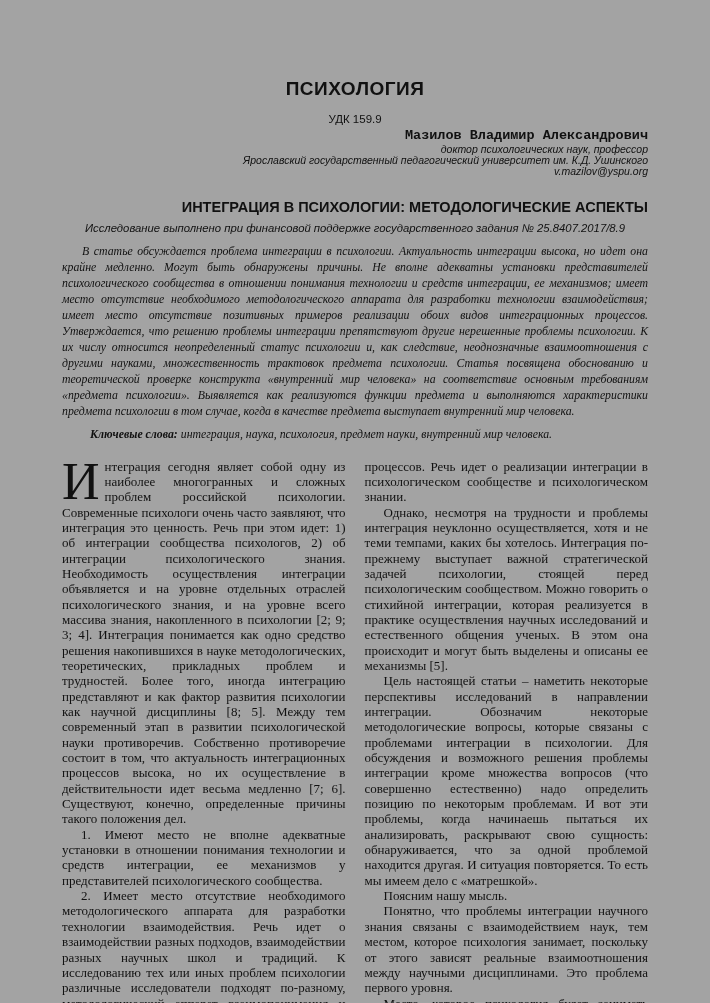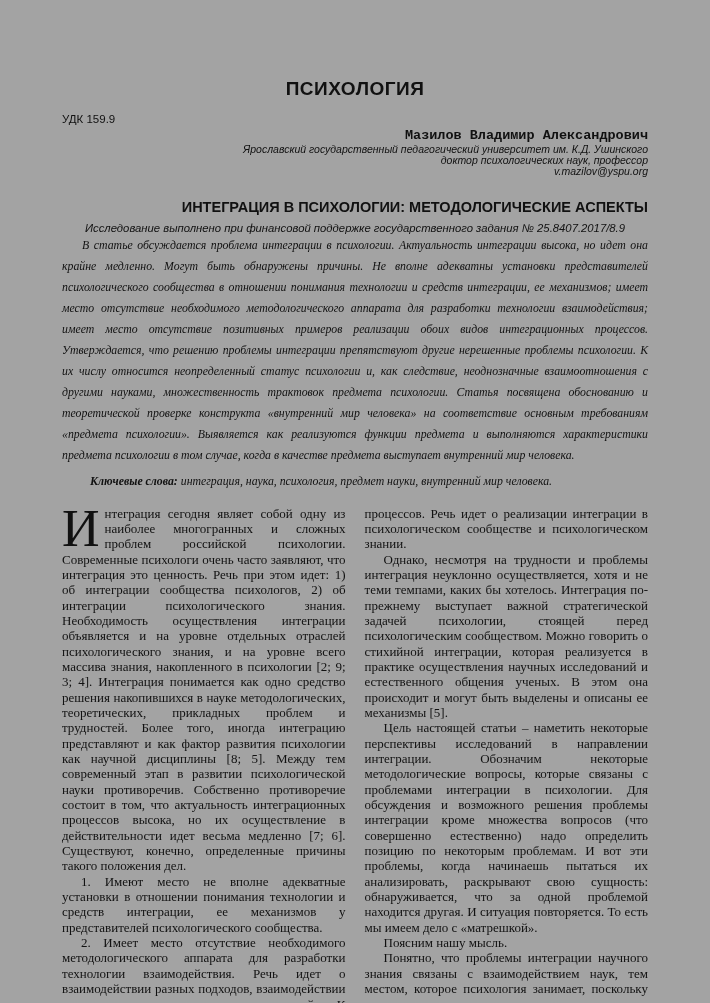--- a/index.html
+++ b/index.html
@@ -17,40 +17,41 @@
     margin:0;padding-top:78px;
     text-align:center;
     font-family:"Liberation Sans", sans-serif;
     font-weight:bold;font-size:19px;line-height:22px;
     letter-spacing:.5px;
   }
   .udc{
     margin-top:13px;
     font-family:"Liberation Sans", sans-serif;
     font-size:11.5px;
+    text-align:center;
   }
   .author-block{margin-top:3px;text-align:right;font-family:"Liberation Sans", sans-serif;}
   .author-name{font-weight:bold;font-size:13.5px;line-height:16px;font-family:Liberation Mono, monospace;}
   .author-sub{font-style:italic;font-size:10.5px;line-height:11.2px;}
   .article-title{
     margin:21px 0 0 0;
     text-align:right;
     font-family:"Liberation Sans", sans-serif;
     font-weight:bold;font-size:14.5px;line-height:17px;
   }
   .funding{
     margin-top:6px;
     text-align:center;
     font-family:"Liberation Sans", sans-serif;
     font-style:italic;font-size:11.3px;line-height:13px;
   }
   .abstract{
-    margin:0 0 0 0;
+    margin:8px 0 0 0;
     font-style:italic;
-    font-size:11.8px;line-height:21px;
+    font-size:11.8px;line-height:16px;
     text-align:justify;
     text-indent:20px;
   }
   .keywords{
     margin:8px;
     font-style:italic;
     font-size:11.8px;line-height:14.9px;
     text-align:justify;
     text-indent:20px;
   }
@@ -100,22 +101,22 @@
 
 <div class="page">
   <div class="content">
 
     <h1 class="section-title">ПСИХОЛОГИЯ</h1>
 
     <div class="udc">УДК 159.9</div>
 
     <div class="author-block">
       <div class="author-name">Мазилов Владимир Александрович</div>
+      <div class="author-sub">доктор психологических наук, профессор</div>
       <div class="author-sub">Ярославский государственный педагогический университет им. К.Д. Ушинского</div>
-      <div class="author-sub">доктор психологических наук, профессор</div>
       <div class="author-sub">v.mazilov@yspu.org</div>
     </div>
 
     <h2 class="article-title">ИНТЕГРАЦИЯ В ПСИХОЛОГИИ: МЕТОДОЛОГИЧЕСКИЕ АСПЕКТЫ</h2>
 
     <div class="funding">Исследование выполнено при финансовой поддержке государственного задания № 25.8407.2017/8.9</div>
 
     <p class="abstract">В статье обсуждается проблема интеграции в психологии. Актуальность интеграции высока, но идет она крайне медленно. Могут быть обнаружены причины. Не вполне адекватны установки представителей психологического сообщества в отношении понимания технологии и средств интеграции, ее механизмов; имеет место отсутствие необходимого методологического аппарата для разработки технологии взаимодействия; имеет место отсутствие позитивных примеров реализации обоих видов интеграционных процессов. Утверждается, что решению проблемы интеграции препятствуют другие нерешенные проблемы психологии. К их числу относится неопределенный статус психологии и, как следствие, неоднозначные взаимоотношения с другими науками, множественность трактовок предмета психологии. Статья посвящена обоснованию и теоретической проверке конструкта «внутренний мир человека» на соответствие основным требованиям «предмета психологии». Выявляется как реализуются функции предмета и выполняются характеристики предмета психологии в том случае, когда в качестве предмета выступает внутренний мир человека.</p>
 
     <p class="keywords"><span class="kw-label">Ключевые слова:</span><span> интеграция, наука, психология, предмет науки, внутренний мир человека.</span></p>

